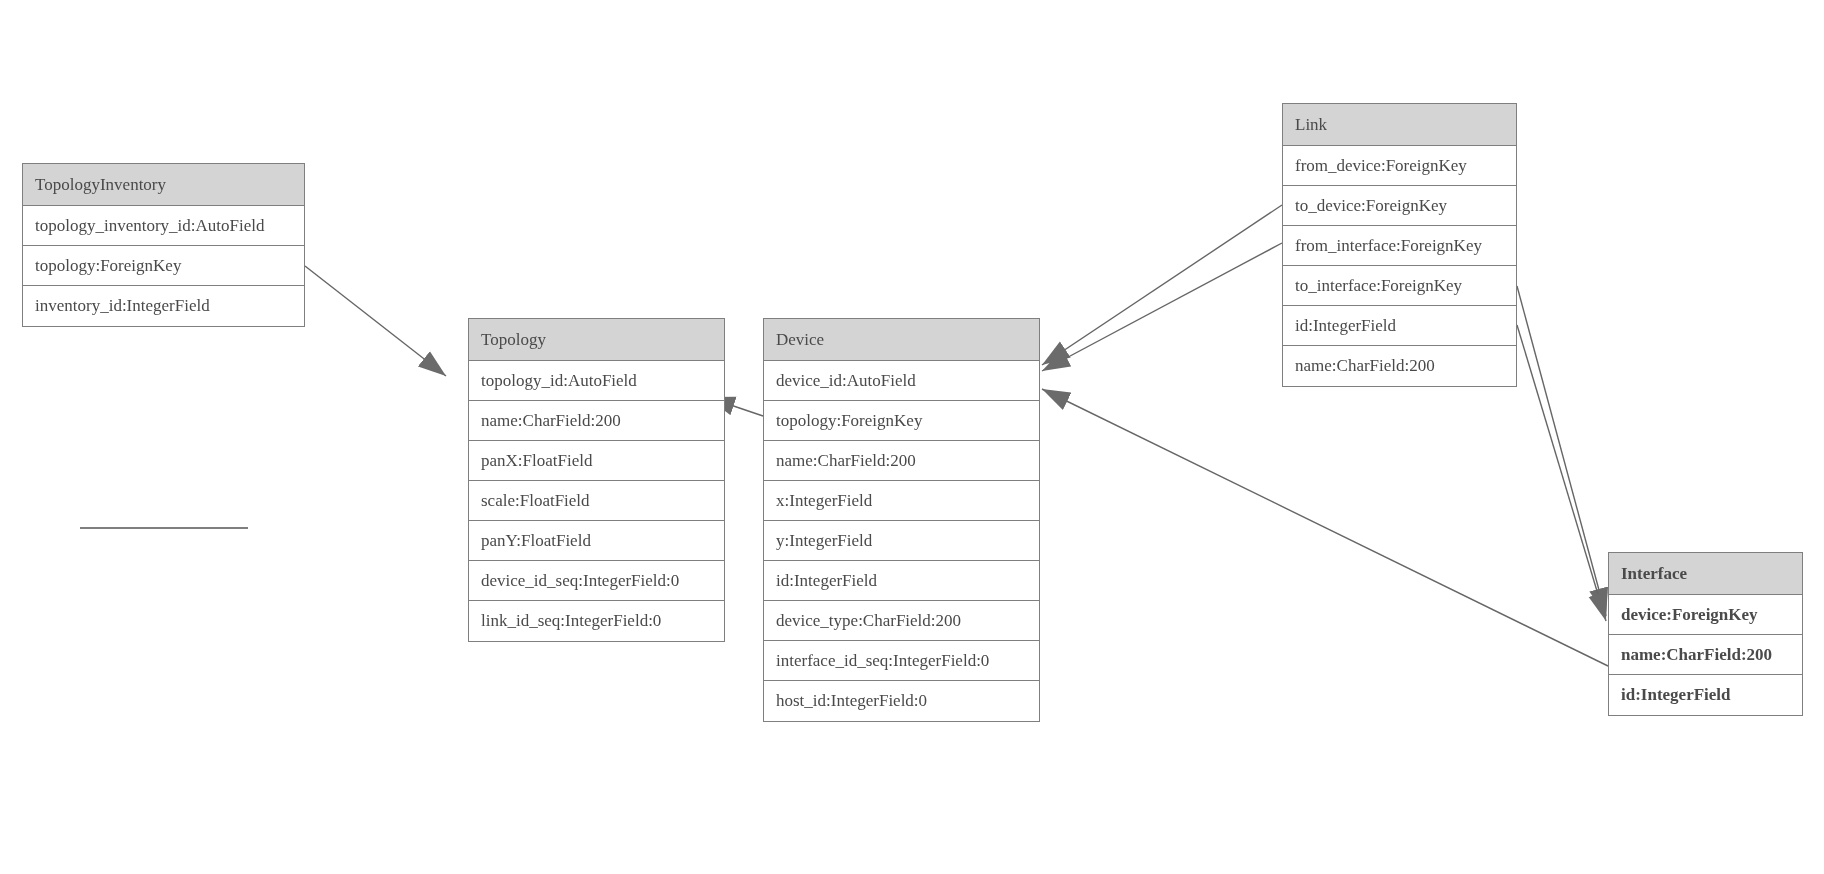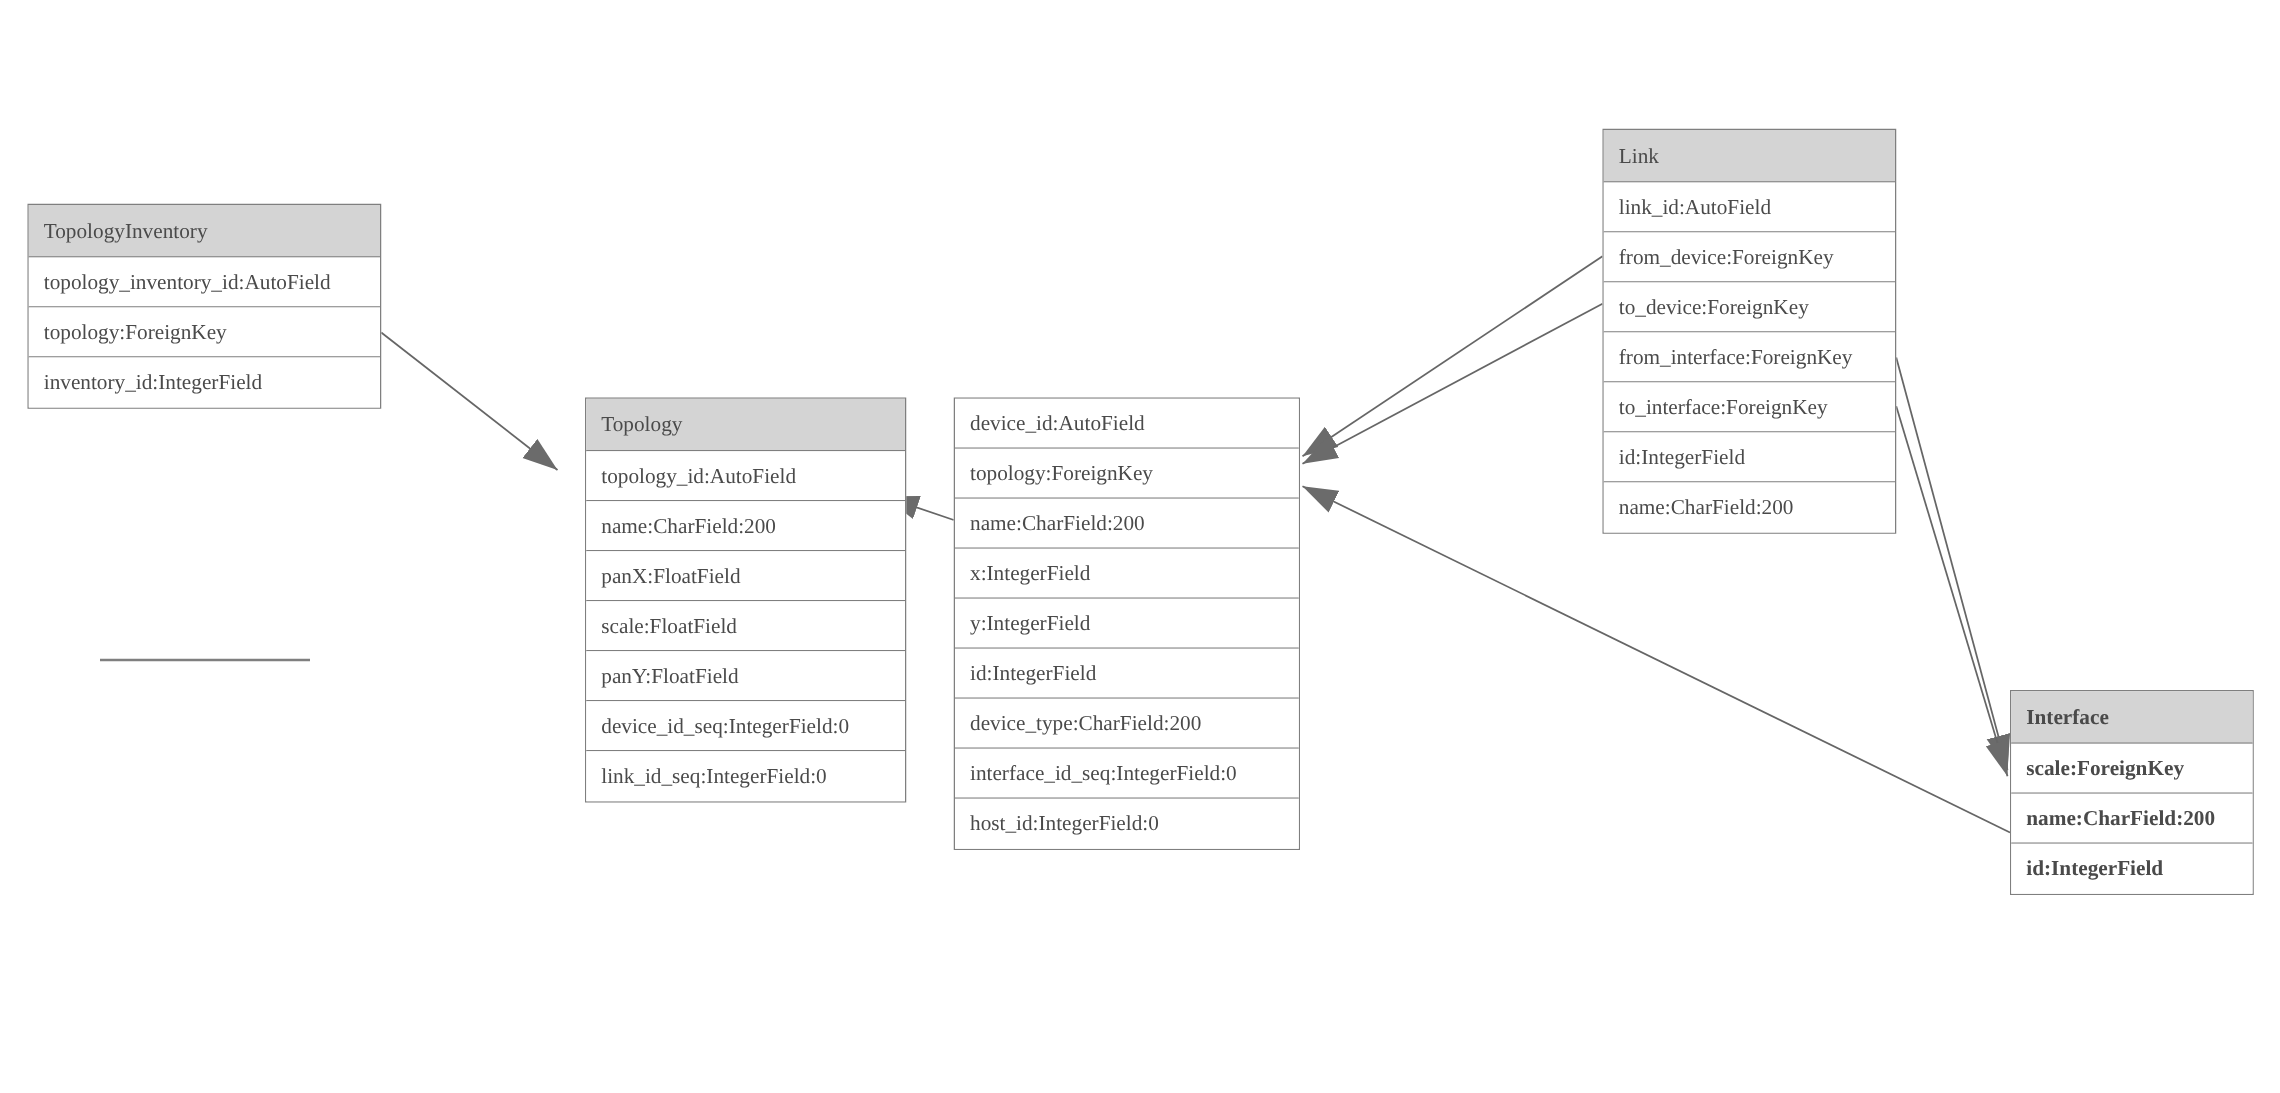--- a/index.html
+++ b/index.html
@@ -96,42 +96,42 @@
     <div class="field-row">scale:FloatField</div>
     <div class="field-row">panY:FloatField</div>
     <div class="field-row">device_id_seq:IntegerField:0</div>
     <div class="field-row">link_id_seq:IntegerField:0</div>
   </div>
 
   <div class="entity" id="tbl-client">
   </div>
 
   <div class="entity" id="tbl-device">
+    <div class="entity-header">Device</div>
     <div class="field-row">device_id:AutoField</div>
     <div class="field-row">topology:ForeignKey</div>
     <div class="field-row">name:CharField:200</div>
     <div class="field-row">x:IntegerField</div>
     <div class="field-row">y:IntegerField</div>
     <div class="field-row">id:IntegerField</div>
     <div class="field-row">device_type:CharField:200</div>
     <div class="field-row">interface_id_seq:IntegerField:0</div>
     <div class="field-row">host_id:IntegerField:0</div>
   </div>
 
   <div class="entity" id="tbl-link">
     <div class="entity-header">Link</div>
-    <div class="field-row">link_id:AutoField</div>
     <div class="field-row">from_device:ForeignKey</div>
     <div class="field-row">to_device:ForeignKey</div>
     <div class="field-row">from_interface:ForeignKey</div>
     <div class="field-row">to_interface:ForeignKey</div>
     <div class="field-row">id:IntegerField</div>
     <div class="field-row">name:CharField:200</div>
   </div>
 
   <div class="entity" id="tbl-interface">
     <div class="entity-header">Interface</div>
-    <div class="field-row">scale:ForeignKey</div>
+    <div class="field-row">device:ForeignKey</div>
     <div class="field-row">name:CharField:200</div>
     <div class="field-row">id:IntegerField</div>
   </div>
 
 </div>
 
 </body></html>

